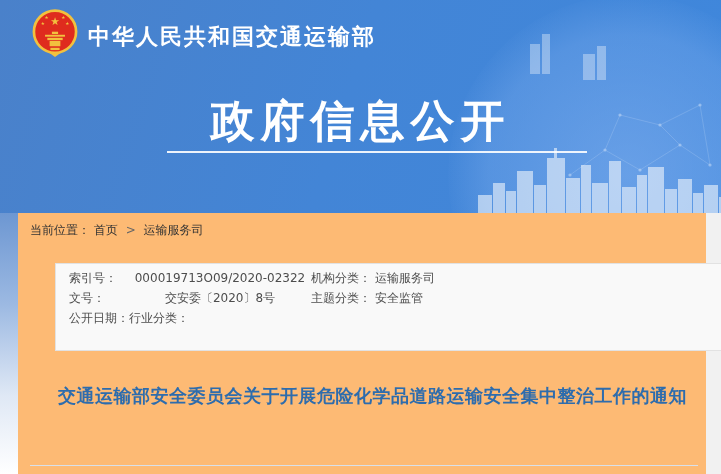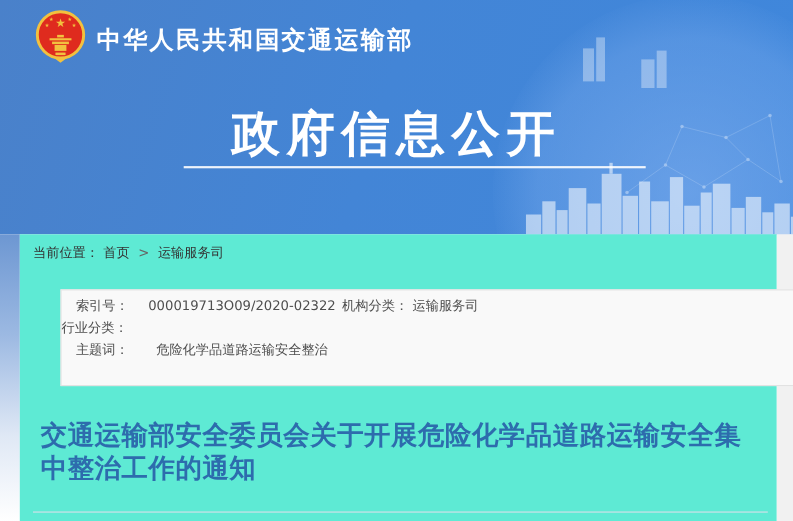--- a/index.html
+++ b/index.html
@@ -38,21 +38,21 @@
   
   .left-strip{
     position:absolute;left:0;top:213px;width:18px;height:261px;
     background:linear-gradient(180deg,#6d97d2 0%,#9cb9e2 35%,#dfe8f5 70%,#ffffff 100%);
   }
   .right-strip{
     position:absolute;left:706px;top:213px;width:15px;height:261px;
     background:#f1f1f1;
   }
   .main-panel{
-    position:absolute;left:18px;top:213px;width:688px;height:261px;background:#5eead4;
+    position:absolute;left:18px;top:213px;width:688px;height:261px;background:#fdba74;
   }
   
   .breadcrumb{
     position:absolute;left:12px;top:9px;font-size:12px;color:#333333;
   }
   .breadcrumb a{color:#333333;text-decoration:none;cursor:pointer;}
   .breadcrumb .sep{margin:0 4px;color:#666;}
   
   .meta-box{
     position:absolute;left:37px;top:50px;width:668px;height:88px;
@@ -60,21 +60,21 @@
     font-size:12px;color:#4d4d4d;padding-top:5px;
   }
   .mrow{display:flex;height:19px;line-height:19px;margin-bottom:1px;align-items:center;}
   .ml1{width:60px;padding-left:13px;flex-shrink:0;}
   .mv1{width:182px;flex-shrink:0;text-align:center;}
   .ml2{width:64px;flex-shrink:0;}
   .mv2{flex:1;}
   
   .doc-title{
     position:absolute;left:19px;top:168px;width:650px;
-    text-align:left;color:#2d6cad;font-size:24px;font-weight:bold;
+    text-align:right;color:#2d6cad;font-size:18px;font-weight:bold;
     line-height:30px;letter-spacing:0.5px;
   }
   
   .fs-toolbar{
     position:absolute;right:10px;top:231px;font-size:12px;color:#404040;
   }
   .fs-toolbar .fs-btn{margin-left:7px;cursor:pointer;}
   .bottom-divider{
     position:absolute;left:12px;top:252px;width:668px;height:0;
     border-top:1px solid #d8e0ea;
@@ -173,27 +173,28 @@
   </div>
 
   <div class="meta-box">
     <div class="mrow">
       <span class="ml1">索引号：</span>
       <span class="mv1">000019713O09/2020-02322</span>
       <span class="ml2">机构分类：</span>
       <span class="mv2">运输服务司</span>
     </div>
     <div class="mrow">
+      <span class="ml1">文号：</span>
+      <span class="mv1">交安委〔2020〕8号</span>
+      <span class="ml2">主题分类：</span>
+      <span class="mv2">安全监管</span>
+    </div>
+    <div class="mrow">
+      <span class="ml1">公开日期：</span>
       <span class="ml2">行业分类：</span>
     </div>
-    <div class="mrow">
-      <span class="ml1">主题词：</span>
-      <span class="mv1">危险化学品道路运输安全整治</span>
-      <span class="ml2"></span>
-      <span class="mv2"></span>
-    </div>
   </div>
 
   <div class="doc-title">交通运输部安全委员会关于开展危险化学品道路运输安全集中整治工作的通知</div>
 
 
   <div class="bottom-divider"></div>
 </div>
 
 </body></html>

